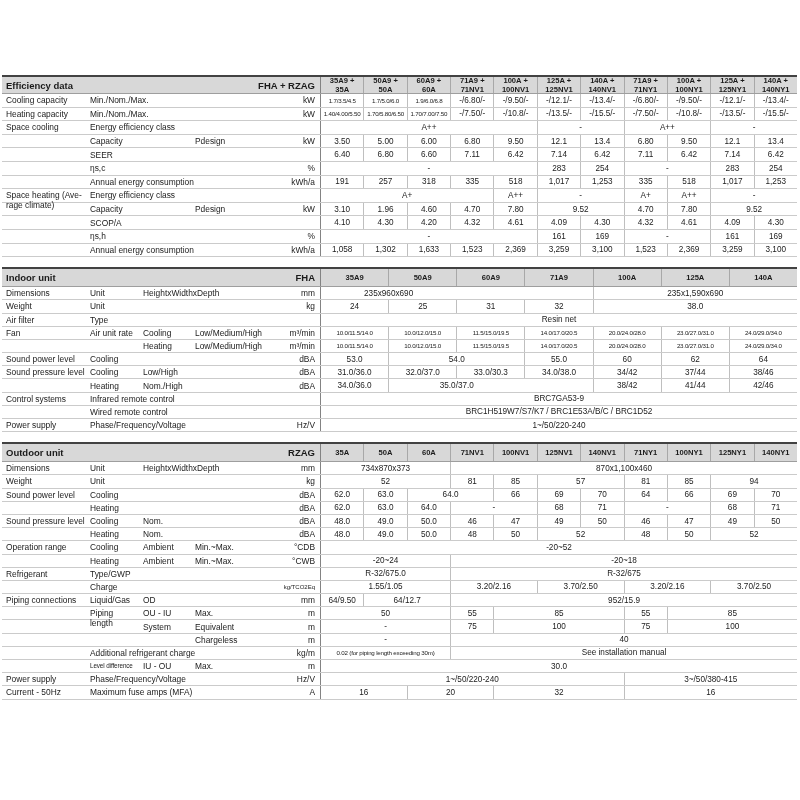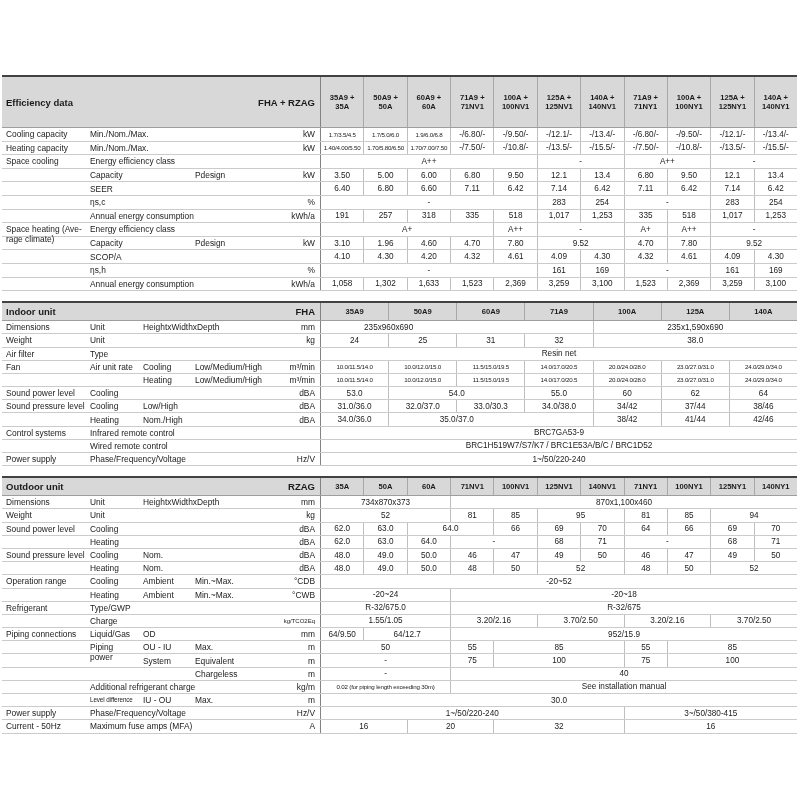--- a/index.html
+++ b/index.html
@@ -3,21 +3,21 @@
 <meta charset="utf-8">
 <style>
   html,body{margin:0;padding:0;background:#ffffff;}
   .page{position:relative;width:800px;height:800px;background:#ffffff;overflow:hidden;
         font-family:"Liberation Sans",sans-serif;color:#1b1b1b;}
   .table-wrap{position:absolute;left:2px;top:75px;width:795px;}
   .section{margin-top:10px;}
   .section:first-child{margin-top:0;}
   .sec-header{display:flex;background:#d8d8d8;border-top:2px solid #424242;
               border-bottom:1px solid #9e9e9e;height:20px;box-sizing:border-box;}
-  .tall .sec-header{height:53px;}
+  .tall .sec-header{height:19px;}
   .sec-left{width:318px;flex:none;display:flex;align-items:center;}
   .sec-title{font-weight:bold;font-size:9.5px;padding-left:4px;white-space:nowrap;}
   .sec-series{margin-left:auto;font-weight:bold;font-size:9.5px;padding-right:5px;white-space:nowrap;}
   .sec-cols{flex:1;display:flex;}
   .hcell{box-sizing:border-box;border-left:1px solid #a8a8a8;display:flex;flex-direction:column;
          align-items:center;justify-content:center;font-weight:bold;font-size:7.6px;
          line-height:9px;text-align:center;overflow:hidden;}
   .hcell:first-child{border-left-color:#838383;}
   .row{display:flex;height:13.2px;border-bottom:1px solid #cbcbcb;box-sizing:border-box;}
   .tall .row{height:13.6px;}
@@ -594,21 +594,21 @@
             <span class="lbl l1">Weight</span>
             <span class="lbl l2">Unit</span>
             <span class="lbl l3"></span>
             <span class="lbl l4"></span>
             <span class="unit">kg</span>
           </div>
           <div class="data">
             <div class="cell" style="width: 27.2727%;">52</div>
             <div class="cell" style="width: 9.09091%;">81</div>
             <div class="cell" style="width: 9.09091%;">85</div>
-            <div class="cell" style="width: 18.1818%;">95</div>
+            <div class="cell" style="width: 18.1818%;">57</div>
             <div class="cell" style="width: 9.09091%;">81</div>
             <div class="cell" style="width: 9.09091%;">85</div>
             <div class="cell" style="width: 18.1818%;">94</div>
           </div>
         </div>
         <div class="row">
           <div class="labels">
             <span class="lbl l1">Sound power level</span>
             <span class="lbl l2">Cooling</span>
             <span class="lbl l3"></span>
@@ -755,21 +755,21 @@
           <div class="data">
             <div class="cell" style="width: 9.09091%;">64/9.50</div>
             <div class="cell" style="width: 18.1818%;">64/12.7</div>
             <div class="cell" style="width: 72.7273%;">952/15.9</div>
           </div>
         </div>
         <div class="row">
           <div class="labels">
             <span class="lbl l1"></span>
             <span class="lbl l2 ml">Piping
-power</span>
+length</span>
             <span class="lbl l3">OU - IU</span>
             <span class="lbl l4">Max.</span>
             <span class="unit">m</span>
           </div>
           <div class="data">
             <div class="cell" style="width: 27.2727%;">50</div>
             <div class="cell" style="width: 9.09091%;">55</div>
             <div class="cell" style="width: 27.2727%;">85</div>
             <div class="cell" style="width: 9.09091%;">55</div>
             <div class="cell" style="width: 27.2727%;">85</div>

